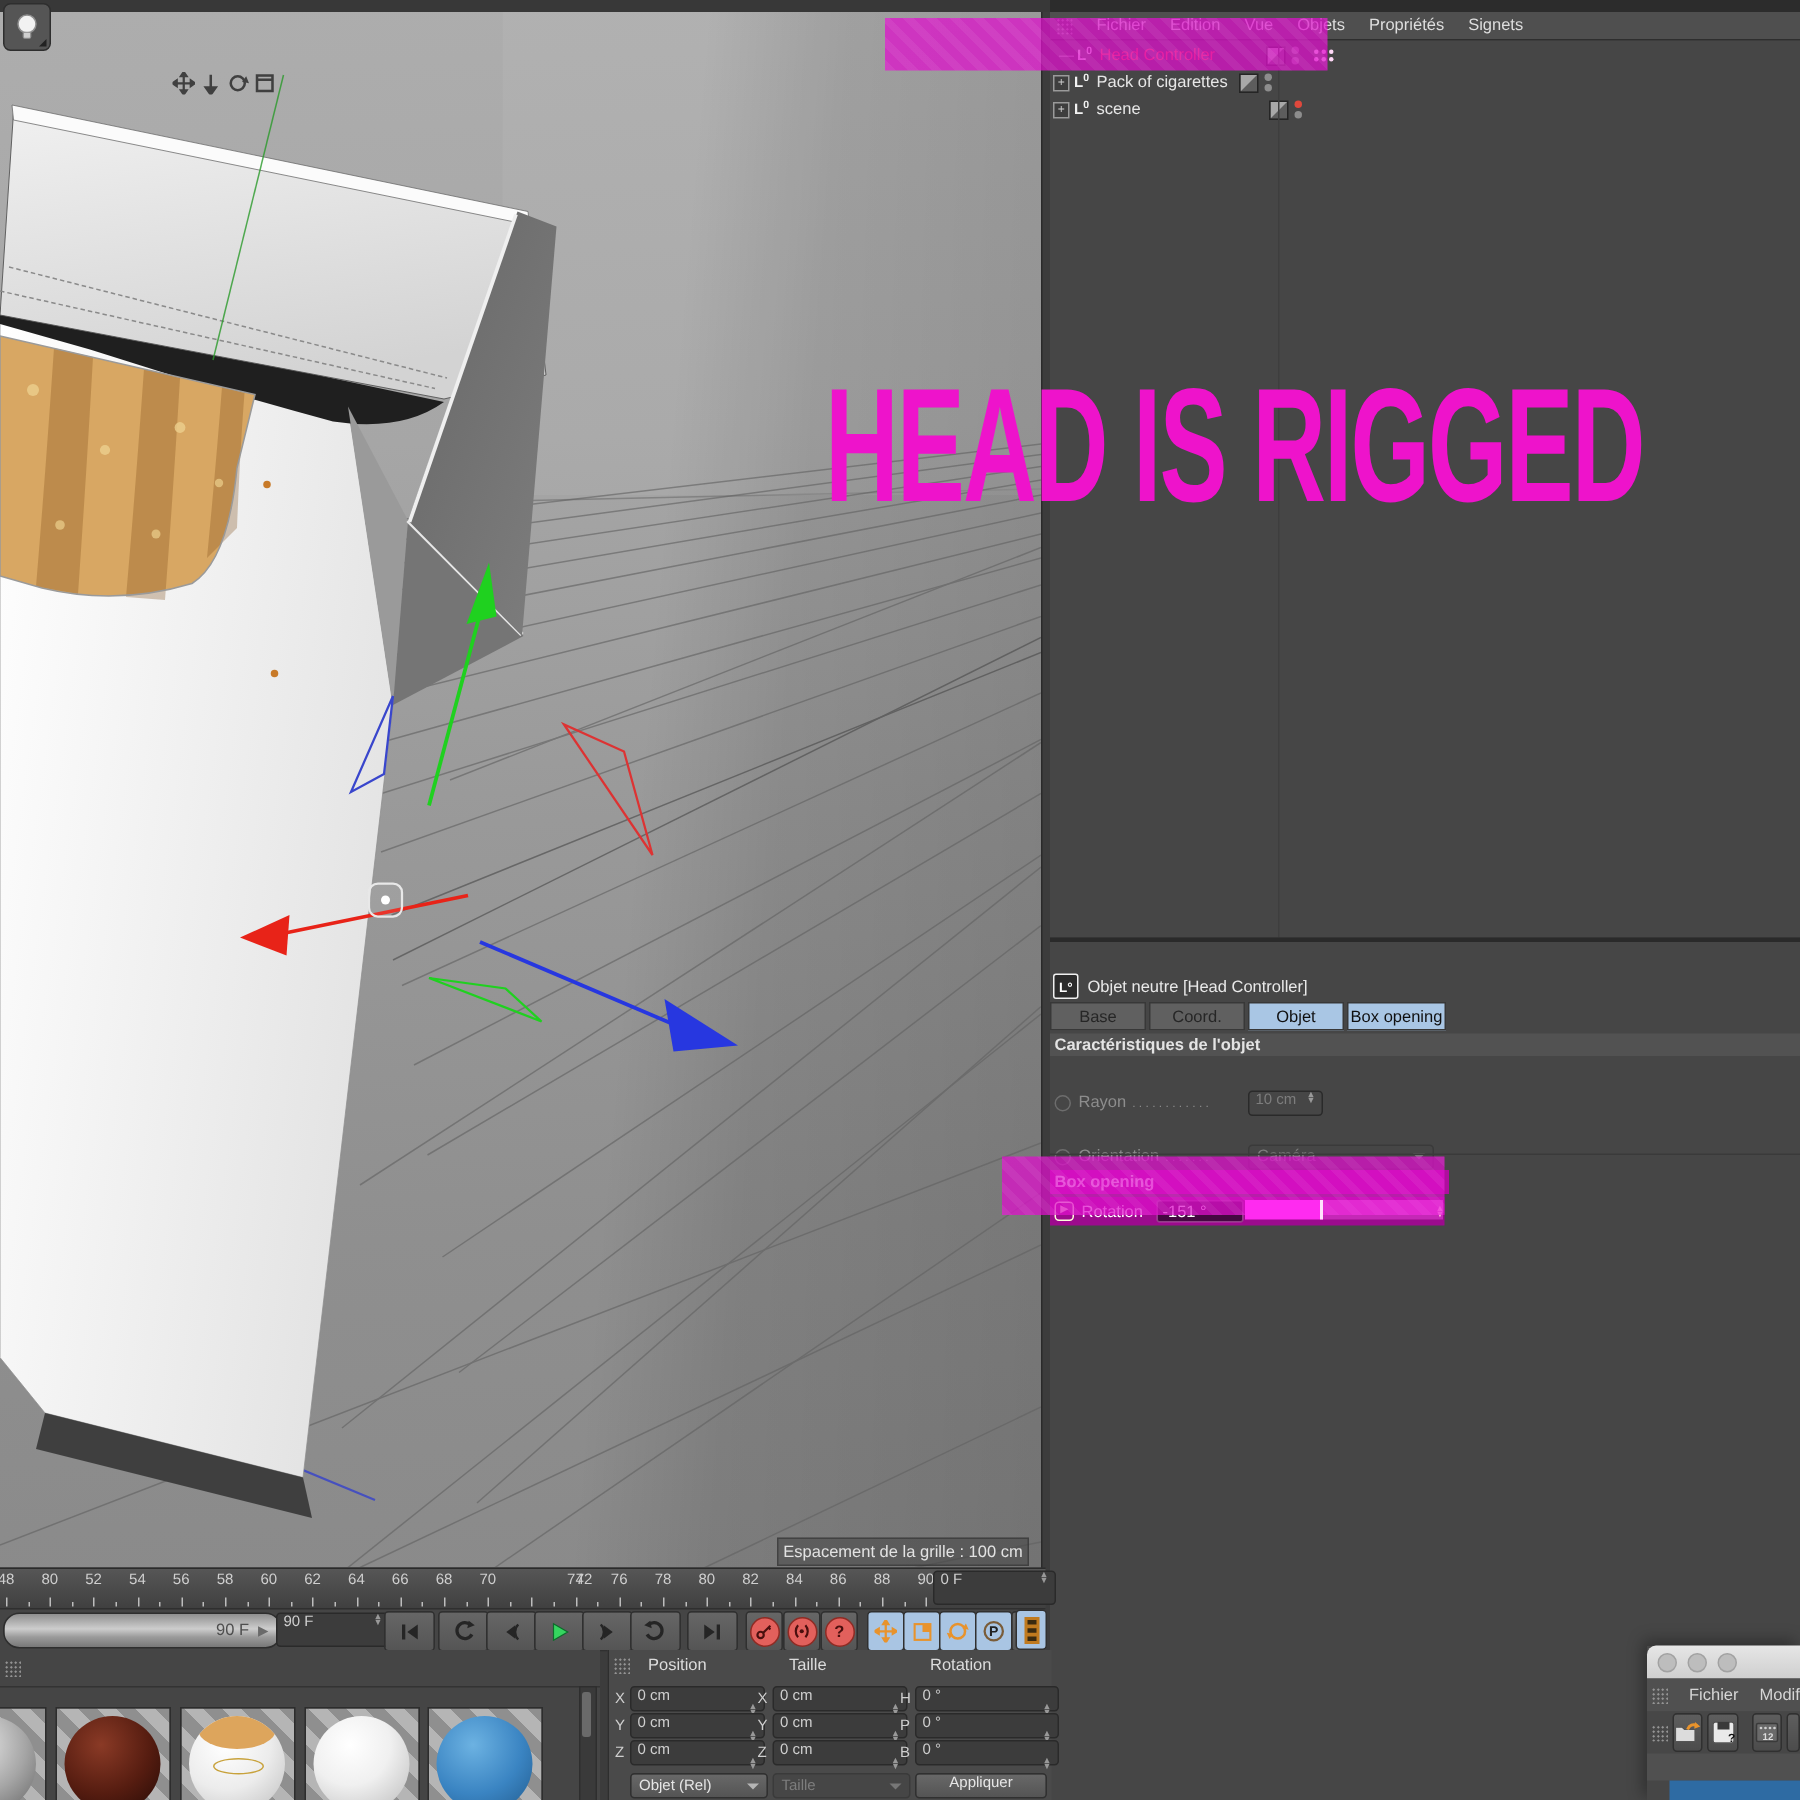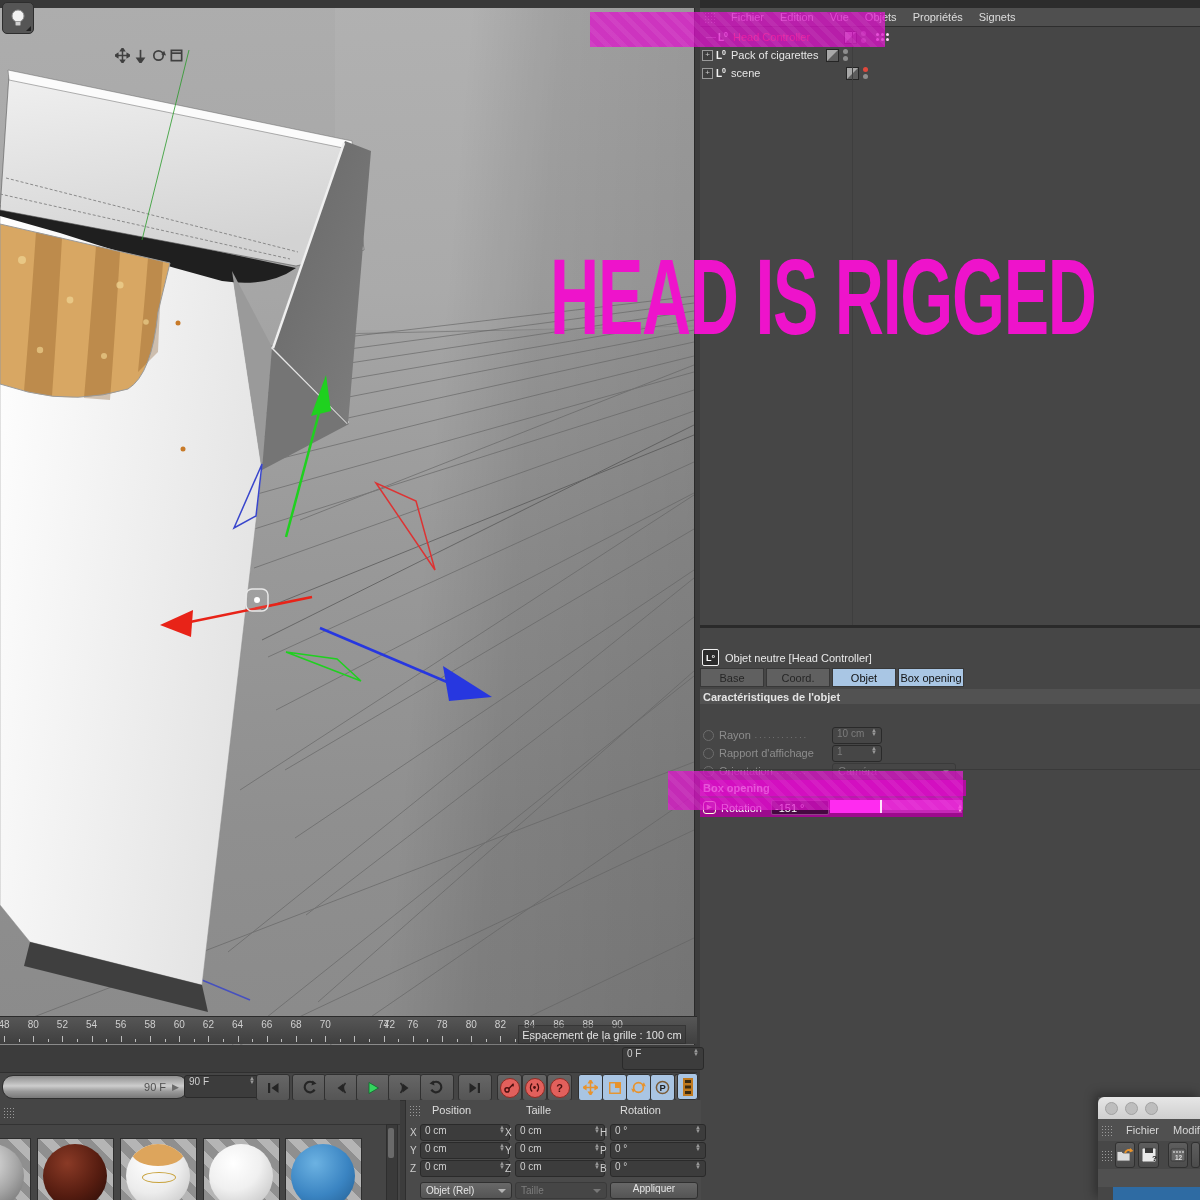--- a/index.html
+++ b/index.html
@@ -93,21 +93,21 @@
   #bo-rot{position:absolute;left:0;top:170px;width:263px;height:19px;background:#9c0b8d;display:flex;
     align-items:center;color:#fff;font-size:11px;}
   #bo-rot .ric{width:11px;height:11px;border:1.5px solid #ffd;border-radius:3px;margin:0 5px 0 3px;
     color:#ffd;font-size:7px;line-height:10px;text-align:center;}
   #bo-rot .rf{width:50px;height:13px;background:rgba(40,10,40,.75);border:1px solid rgba(255,150,240,.4);
     border-radius:2px;margin-left:9px;padding:0 3px;display:flex;align-items:center;}
   #rot-fill{left:830px;top:800px;width:50px;height:13px;background:#ff2bf0;border-right:2px solid #ffe2fc;z-index:5;}
   #rot-track{left:882px;top:800px;width:80px;height:13px;background:rgba(255,80,240,.42);z-index:5;}
   #am-sep{left:700px;top:769px;width:500px;height:1px;background:#3a3a3a;}
   
-  #ruler{left:0;top:1016px;width:697px;height:27px;background:linear-gradient(#565656,#3f3f3f);
+  #ruler{left:0;top:1045px;width:697px;height:27px;background:linear-gradient(#565656,#3f3f3f);
     border-top:1px solid #2b2b2b;overflow:hidden;text-align:center;}
   .ruler-num{position:absolute;top:2px;transform:translateX(-50%);color:#cfcfcf;font-size:10px;}
   .ruler-tick{position:absolute;bottom:2px;width:1px;background:#bdbdbd;height:3px;}
   .ruler-tick.major{height:6px;}
   #cur-frame{left:622px;top:1047px;width:72px;height:21px;}
   #ctl-row{left:0;top:1072px;width:697px;height:28px;background:#454545;border-top:1px solid #2f2f2f;}
   #range-bar{left:2px;top:2px;width:176px;height:22px;border-radius:11px;border:1px solid #2e2e2e;
     background:linear-gradient(#8f8f8f,#cdcdcd 45%,#9a9a9a 70%,#787878);display:flex;align-items:center;
     justify-content:flex-end;color:#4f4f4f;font-size:11px;padding-right:8px;gap:6px;}
   #range-bar .arr{color:#6a6a6a;font-size:9px;}
@@ -121,21 +121,21 @@
   
   #bottom-left{left:0;top:1100px;width:400px;height:100px;background:#454545;overflow:hidden;}
   #mat-scroll{position:absolute;left:386px;top:24px;width:10px;height:76px;background:#3a3a3a;border:1px solid #2e2e2e;}
   #mat-scroll .thumb{position:absolute;left:1px;top:3px;width:6px;height:30px;background:#6a6a6a;border-radius:2px;}
   .mat-tile{position:absolute;top:38px;width:75px;height:75px;border:1px solid #2d2d2d;overflow:hidden;
     background:repeating-linear-gradient(45deg,#b5b5b5 0 9px,#8f8f8f 9px 18px);}
   .sphere{position:absolute;left:5px;top:5px;width:64px;height:64px;border-radius:50%;}
   #coord-panel{left:405px;top:1100px;width:295px;height:100px;background:#4a4a4a;border-left:1px solid #2e2e2e;}
   .chead{position:absolute;top:4px;color:#dcdcdc;font-size:11px;}
   .clabel{position:absolute;color:#cfcfcf;font-size:10px;}
-  .cfield{position:absolute;width:80px;height:15px;}
+  .cfield{position:absolute;width:80px;height:15px;flex-direction:column;}
   .cbtn{position:absolute;height:15px;background:linear-gradient(#686868,#545454);border:1px solid #303030;
     border-radius:3px;color:#e6e6e6;font-size:10px;display:flex;justify-content:center;}
   
   #mini-win{left:1098px;top:1097px;width:102px;height:103px;z-index:7;box-shadow:-3px -3px 10px rgba(0,0,0,.35);}
   #mini-title{height:22px;background:linear-gradient(#e6e6e6,#cfcfcf);border-radius:6px 0 0 0;
     display:flex;align-items:center;gap:7px;padding-left:7px;}
   #mini-title i{width:11px;height:11px;border-radius:50%;background:#bdbdbd;border:1px solid #a2a2a2;}
   #mini-menu{height:22px;background:#505050;display:flex;align-items:center;gap:14px;padding-left:3px;}
   #mini-tools{height:28px;background:#474747;display:flex;align-items:center;gap:3px;padding-left:3px;}
   .mini-btn{width:26px;height:24px;background:linear-gradient(#5e5e5e,#4c4c4c);border:1px solid #303030;
@@ -362,31 +362,20 @@
       <span class="tab active" style="width:64px;">Box opening</span>
     </div>
     <div class="am-section">Caractéristiques de l'objet</div>
 
     <div class="prow dis" style="top:98px;">
       <span class="key"></span>
       <span class="lab">Rayon</span>
       <span class="lab" style="margin-left:4px;font-size:8px;">. . . . . . . . . . . .</span>
       <span class="ctrl nfield dis" style="width:40px;">
         <span>10 cm</span>
-          <span class="stepper">
-            <span>▲</span>
-            <span>▼</span>
-          </span>
-      </span>
-    </div>
-    <div class="prow dis" style="top:116px;">
-      <span class="key"></span>
-      <span class="lab">Rapport d'affichage</span>
-      <span class="ctrl nfield dis" style="width:40px;">
-        <span>1</span>
           <span class="stepper">
             <span>▲</span>
             <span>▼</span>
           </span>
       </span>
     </div>
     <div class="prow dis" style="top:134px;">
       <span class="key"></span>
       <span class="lab">Orientation</span>
       <span class="lab" style="margin-left:4px;font-size:8px;">. . . . . . .</span>

